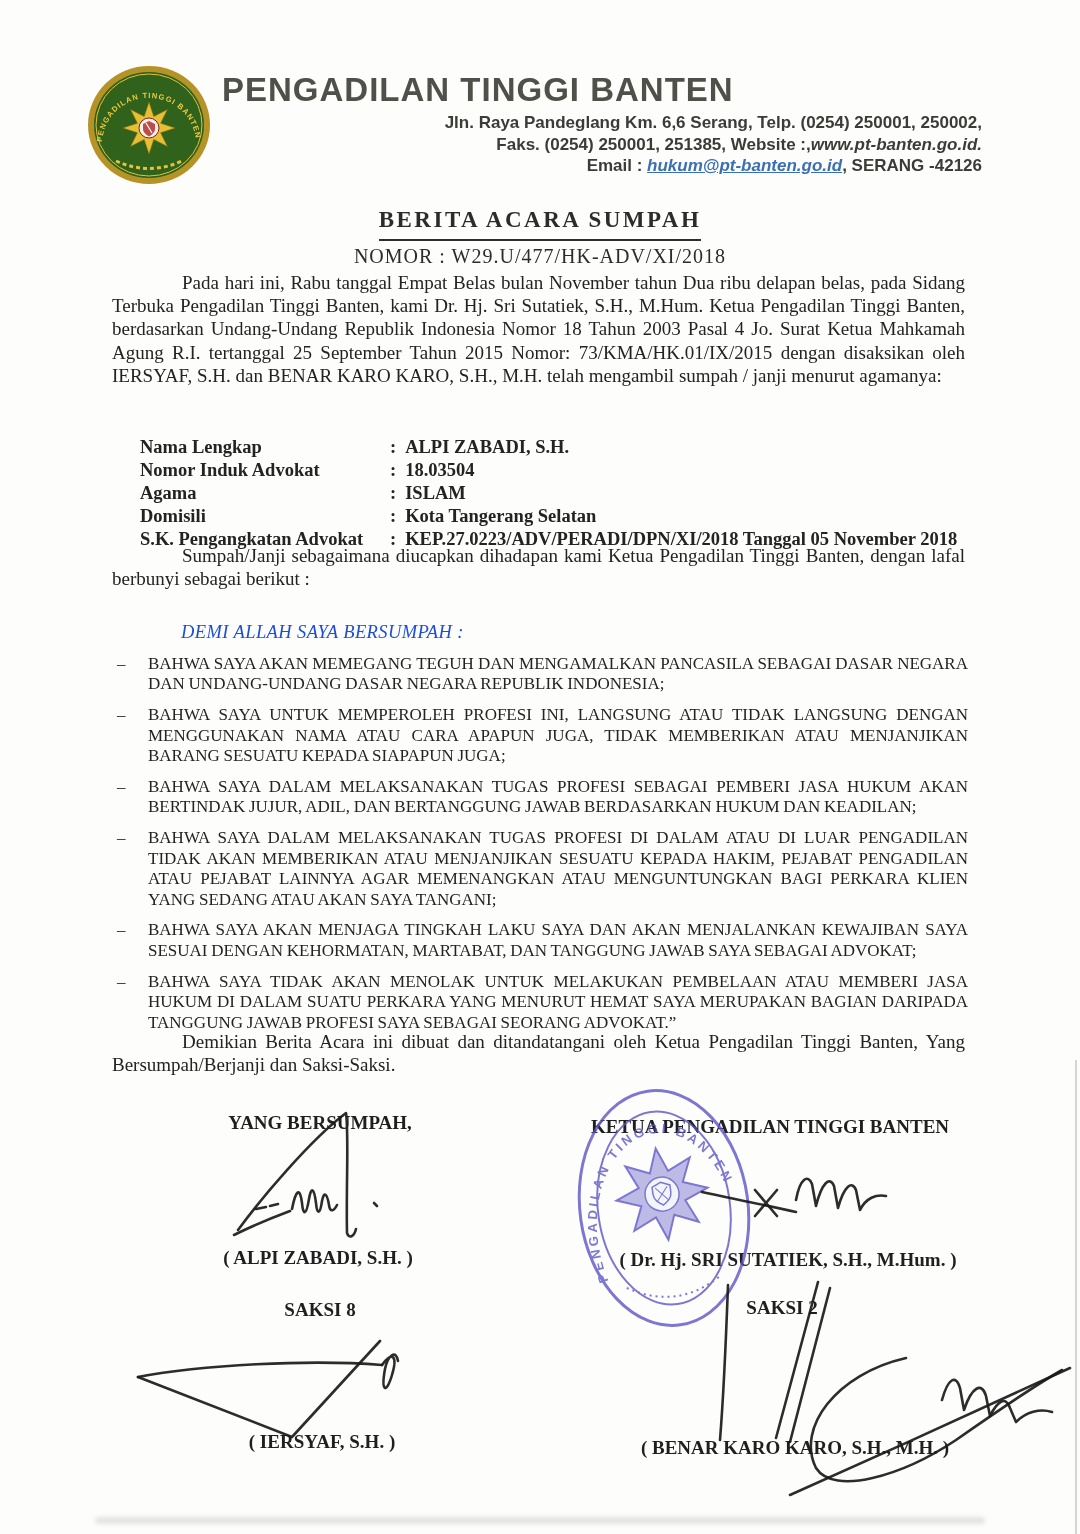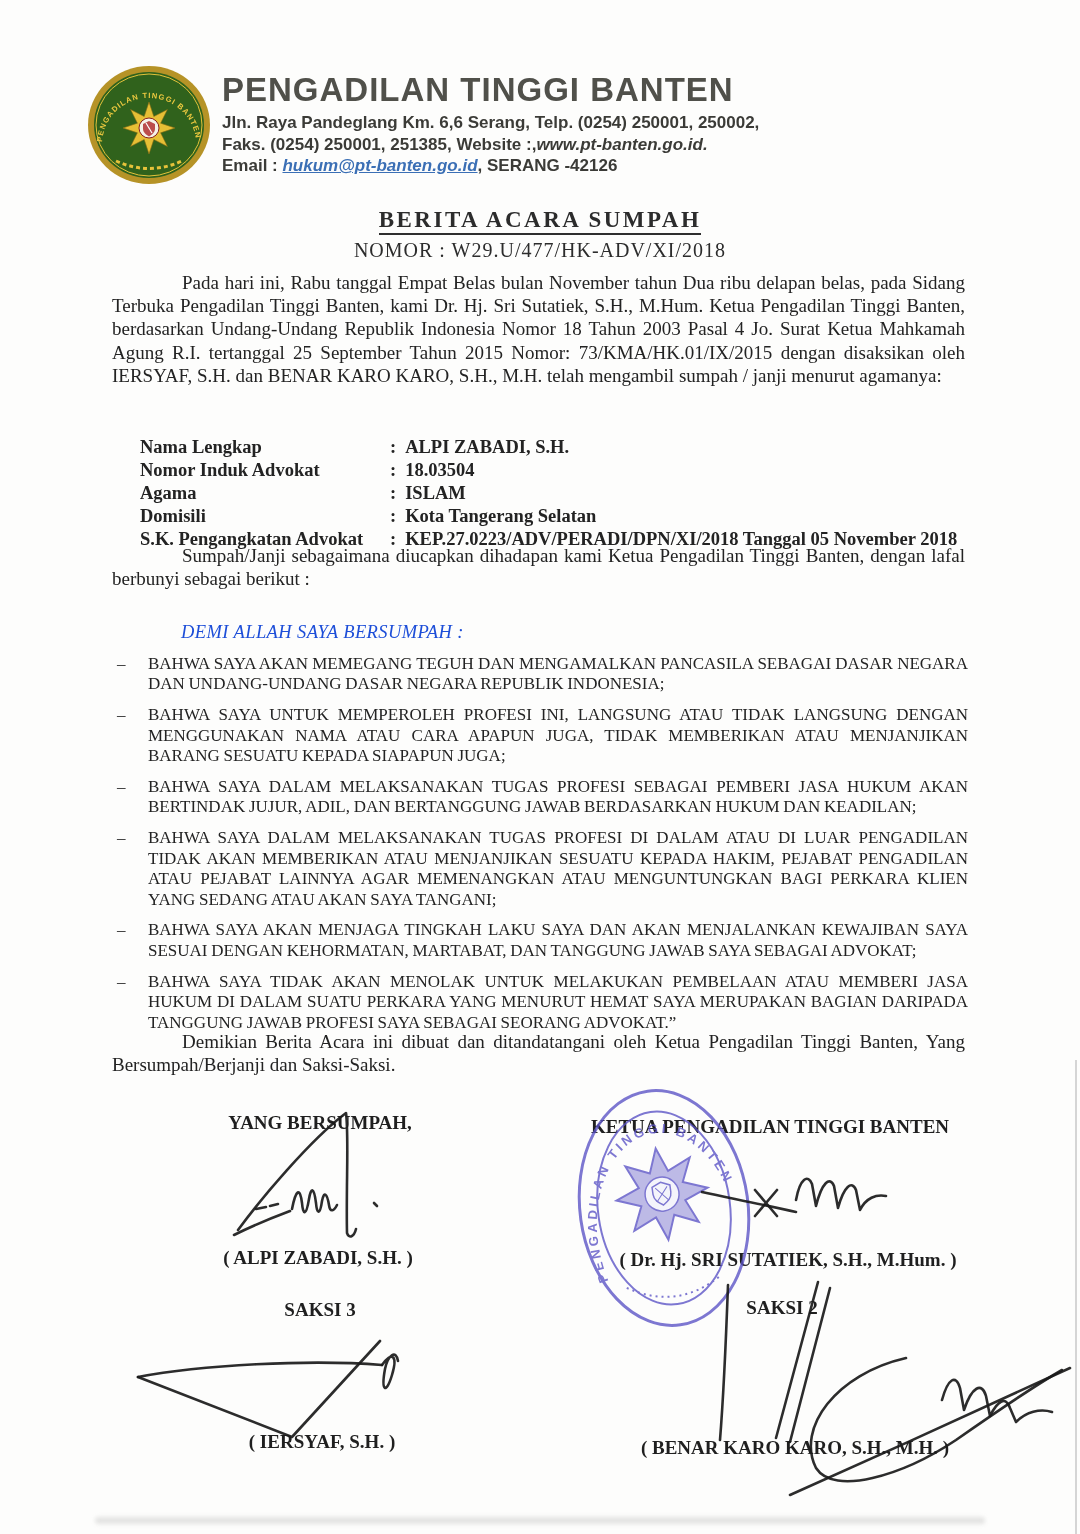--- a/index.html
+++ b/index.html
@@ -5,27 +5,27 @@
   html,body{margin:0;padding:0;background:#e9e9e9;}
   .page{
     position:relative;width:1080px;height:1534px;margin:0 auto;
     background:#fdfdfc;overflow:hidden;
     font-family:"Liberation Serif",serif;color:#252525;
   }
   
   .logo{position:absolute;left:86px;top:64px;width:126px;height:122px;}
   .hdr{position:absolute;left:222px;top:72px;width:760px;font-family:"Liberation Sans",sans-serif;}
   .hdr .org{font-size:33px;font-weight:bold;letter-spacing:1px;color:#50504a;line-height:36px;}
-  .hdr .addr{margin-top:4px;font-size:17px;font-weight:bold;color:#3b3b37;line-height:21.5px;}
+  .hdr .addr{margin-top:4px;font-size:17px;font-weight:bold;color:#3b3b37;line-height:21.5px;text-align:right;}
   .hdr .site{font-style:italic;}
   .hdr .email-link{color:#3b6fb5;font-style:italic;text-decoration:underline;}
   
   .title-wrap{position:absolute;left:0;top:207px;width:1080px;text-align:center;}
   .title-heading{display:inline-block;font-size:23px;font-weight:bold;letter-spacing:2.5px;
-    color:#2c2c2c;border-bottom:2.5px solid #2e2e2e;padding-bottom:0;}
+    color:#2c2c2c;border-bottom:2.5px solid #2e2e2e;padding-bottom:6px;}
   .title-number{margin-top:4px;font-size:20px;letter-spacing:1px;color:#2c2c2c;}
   
   .para{position:absolute;left:112px;width:853px;font-size:19px;line-height:23.2px;
     text-align:justify;text-indent:70px;color:#232323;}
   .p1{top:271px;}
   .p2{top:544px;}
   .closing{top:1030px;}
   
   .fields{position:absolute;left:140px;top:436px;width:850px;font-size:18.5px;line-height:23px;color:#232323;font-weight:bold;}
   .field-row{display:flex;white-space:nowrap;}
@@ -153,21 +153,21 @@
       <span class="oath-text">BAHWA SAYA TIDAK AKAN MENOLAK UNTUK MELAKUKAN PEMBELAAN ATAU MEMBERI JASA HUKUM DI DALAM SUATU PERKARA YANG MENURUT HEMAT SAYA MERUPAKAN BAGIAN DARIPADA TANGGUNG JAWAB PROFESI SAYA SEBAGAI SEORANG ADVOKAT.”</span>
     </div>
   </div>
 
   <div class="para closing">Demikian Berita Acara ini dibuat dan ditandatangani oleh Ketua Pengadilan Tinggi Banten, Yang Bersumpah/Berjanji dan Saksi-Saksi.</div>
 
   <div class="sig-label sworn-role">YANG BERSUMPAH,</div>
   <div class="sig-label chief-role">KETUA PENGADILAN TINGGI BANTEN</div>
   <div class="sig-label sworn-name">( ALPI ZABADI, S.H. )</div>
   <div class="sig-label chief-name">( Dr. Hj. SRI SUTATIEK, S.H., M.Hum. )</div>
-  <div class="sig-label w1-label">SAKSI 3</div>
+  <div class="sig-label w1-label">SAKSI 8</div>
   <div class="sig-label w2-label">SAKSI 2</div>
   <div class="sig-label w1-name">( IERSYAF, S.H. )</div>
   <div class="sig-label w2-name">( BENAR KARO KARO, S.H., M.H. )</div>
 
   <svg class="stamp" viewBox="0 0 176 244">
     <ellipse cx="88" cy="122" rx="84" ry="118" fill="none" stroke="#5a52c6" stroke-width="3"></ellipse>
     <ellipse cx="88" cy="122" rx="66" ry="97" fill="none" stroke="#5a52c6" stroke-width="2"></ellipse>
     <defs>
         <path id="st-arc" d="M 24,190 A 70,102 0 1 1 152,190" fill="none"></path>
       </defs>

